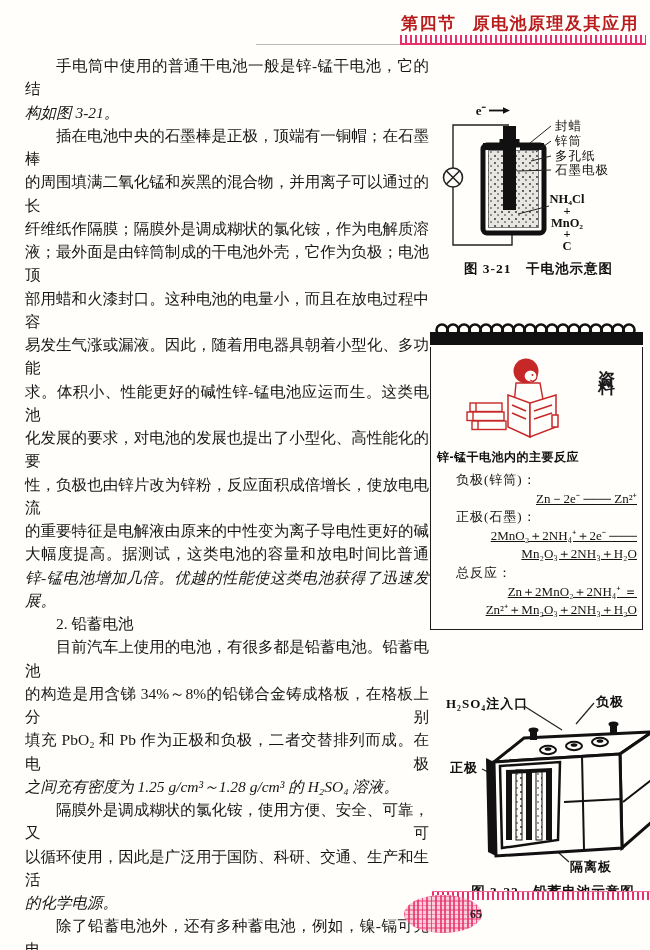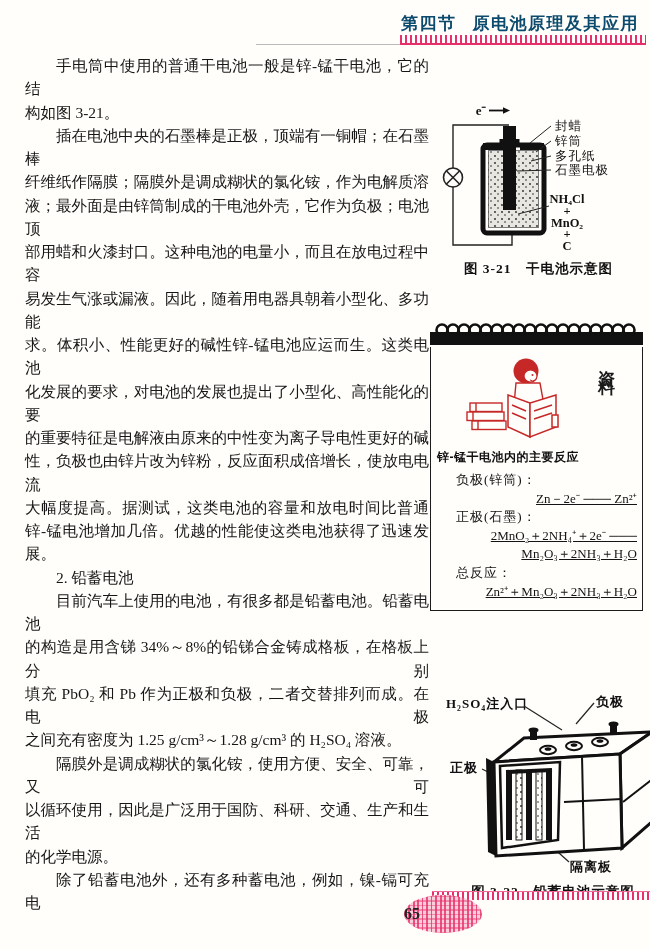--- a/index.html
+++ b/index.html
@@ -5,37 +5,37 @@
   html,body { margin:0; padding:0; background:#e9e9e9; }
   .page {
     position:relative; width:650px; height:950px; margin:0 auto;
     background:#fffefb; overflow:hidden;
     font-family:"Liberation Serif", serif; color:#141414;
   }
   
   .hdr-title {
     position:absolute; top:12px; right:11px;
     font-family:"Liberation Sans", sans-serif;
-    font-weight:bold; font-size:17px; letter-spacing:1.5px; color:#0c4a6e;
+    font-weight:bold; font-size:17px; letter-spacing:1.5px; color:#b91c1c;
   }
   .hdr-title .sec { margin-right:16px; }
   .hdr-rule { position:absolute; top:44px; left:256px; width:388px; height:1px; background:#b9b9b9; }
   .hdr-stripes {
     position:absolute; top:35px; left:400px; width:246px; height:8px;
     background:repeating-linear-gradient(90deg,#e73069 0 2px,#ffffff 2px 5px);
     border-bottom:2px solid #e73069;
   }
   
   .text-col {
     position:absolute; left:25px; top:54px; width:404px;
     font-size:15.5px; line-height:23.25px; color:#161616;
   }
   .t-line { text-align:justify; text-align-last:justify; }
   .t-first { text-indent:2em; }
-  .t-last  { text-align-last:left; }
+  .t-last  { text-align-last:left;font-style:italic; }
   .t-h     { text-indent:2em; text-align-last:left; }
   
   .fig { position:absolute; }
   .fig321 { left:430px; top:98px; width:217px; }
   .fig322 { left:426px; top:676px; width:222px; }
   .fig-caption {
     text-align:center; font-weight:bold; font-size:13.5px; margin-top:3px;
     letter-spacing:1px; color:#111;
   }
   svg text { font-family:"Liberation Serif", serif; fill:#111; }
@@ -69,47 +69,48 @@
     background:repeating-linear-gradient(90deg,#e73069 0 2px,#ffffff 2px 5px);
     border-top:1px solid #f06a97;
   }
   .page-oval {
     position:absolute; left:404px; top:895px; width:78px; height:38px;
     border-radius:50%;
     background:
       repeating-linear-gradient(90deg, rgba(231,48,105,.8) 0 1.5px, rgba(255,255,255,0) 1.5px 4.5px),
       repeating-linear-gradient(0deg,  rgba(231,48,105,.45) 0 1.5px, rgba(255,255,255,0) 1.5px 4.5px),
       #f9cfde;
-    display:flex; align-items:center; justify-content:flex-start;
-    font-size:16px; color:#222; font-weight:bold;
+    display:flex; align-items:center; justify-content:flex-end;
+    font-size:12px; color:#222; font-weight:bold;
   }
 </style>
 </head>
 <body>
 
 <div class="page">
 
   <div class="hdr-title">
     <span class="sec">第四节</span><span>原电池原理及其应用</span>
   </div>
   <div class="hdr-rule"></div>
   <div class="hdr-stripes"></div>
 
   <div class="text-col" id="text-col">
       <div class="t-line t-first">手电筒中使用的普通干电池一般是锌-锰干电池，它的结</div>
       <div class="t-line t-last">构如图 3-21。</div>
       <div class="t-line t-first">插在电池中央的石墨棒是正极，顶端有一铜帽；在石墨棒</div>
+      <div class="t-line">的周围填满二氧化锰和炭黑的混合物，并用离子可以通过的长</div>
       <div class="t-line">纤维纸作隔膜；隔膜外是调成糊状的氯化铵，作为电解质溶</div>
       <div class="t-line">液；最外面是由锌筒制成的干电池外壳，它作为负极；电池顶</div>
       <div class="t-line">部用蜡和火漆封口。这种电池的电量小，而且在放电过程中容</div>
       <div class="t-line">易发生气涨或漏液。因此，随着用电器具朝着小型化、多功能</div>
       <div class="t-line">求。体积小、性能更好的碱性锌-锰电池应运而生。这类电池</div>
       <div class="t-line">化发展的要求，对电池的发展也提出了小型化、高性能化的要</div>
+      <div class="t-line">性，负极也由锌片改为锌粉，反应面积成倍增长，使放电电流</div>
       <div class="t-line">的重要特征是电解液由原来的中性变为离子导电性更好的碱</div>
-      <div class="t-line">性，负极也由锌片改为锌粉，反应面积成倍增长，使放电电流</div>
       <div class="t-line">大幅度提高。据测试，这类电池的容量和放电时间比普通</div>
       <div class="t-line t-last">锌-锰电池增加几倍。优越的性能使这类电池获得了迅速发展。</div>
       <div class="t-line t-h">2. 铅蓄电池</div>
       <div class="t-line t-first">目前汽车上使用的电池，有很多都是铅蓄电池。铅蓄电池</div>
       <div class="t-line">的构造是用含锑 34%～8%的铅锑合金铸成格板，在格板上分别</div>
       <div class="t-line">填充 PbO₂ 和 Pb 作为正极和负极，二者交替排列而成。在电极</div>
       <div class="t-line t-last">之间充有密度为 1.25 g/cm³～1.28 g/cm³ 的 H₂SO₄ 溶液。</div>
       <div class="t-line t-first">隔膜外是调成糊状的氯化铵，使用方便、安全、可靠，又可</div>
       <div class="t-line">以循环使用，因此是广泛用于国防、科研、交通、生产和生活</div>
       <div class="t-line t-last">的化学电源。</div>
@@ -227,20 +228,21 @@
         </svg>
       </div>
       <div class="res-title">锌-锰干电池内的主要反应</div>
       <div id="rx-lines">
           <div class="rx-line rx-lbl">负极(锌筒)：</div>
           <div class="rx-line rx-eq">Zn－2e⁻ ─── Zn²⁺</div>
           <div class="rx-line rx-lbl">正极(石墨)：</div>
           <div class="rx-line rx-eq">2MnO₂＋2NH₄⁺＋2e⁻ ───</div>
           <div class="rx-line rx-eq">Mn₂O₃＋2NH₃＋H₂O</div>
           <div class="rx-line rx-lbl">总反应：</div>
+          <div class="rx-line rx-eq">Zn＋2MnO₂＋2NH₄⁺ ＝</div>
           <div class="rx-line rx-eq">Zn²⁺＋Mn₂O₃＋2NH₃＋H₂O</div>
         </div>
     </div>
   </aside>
 
   <figure class="fig fig322" style="margin:16px;">
     <svg width="222" height="184" viewBox="0 0 222 184">
 
       <text x="4" y="16" class="svg-lbl-bold">H₂SO₄注入口</text>
       <text x="154" y="14" class="svg-lbl-bold">负极</text>

